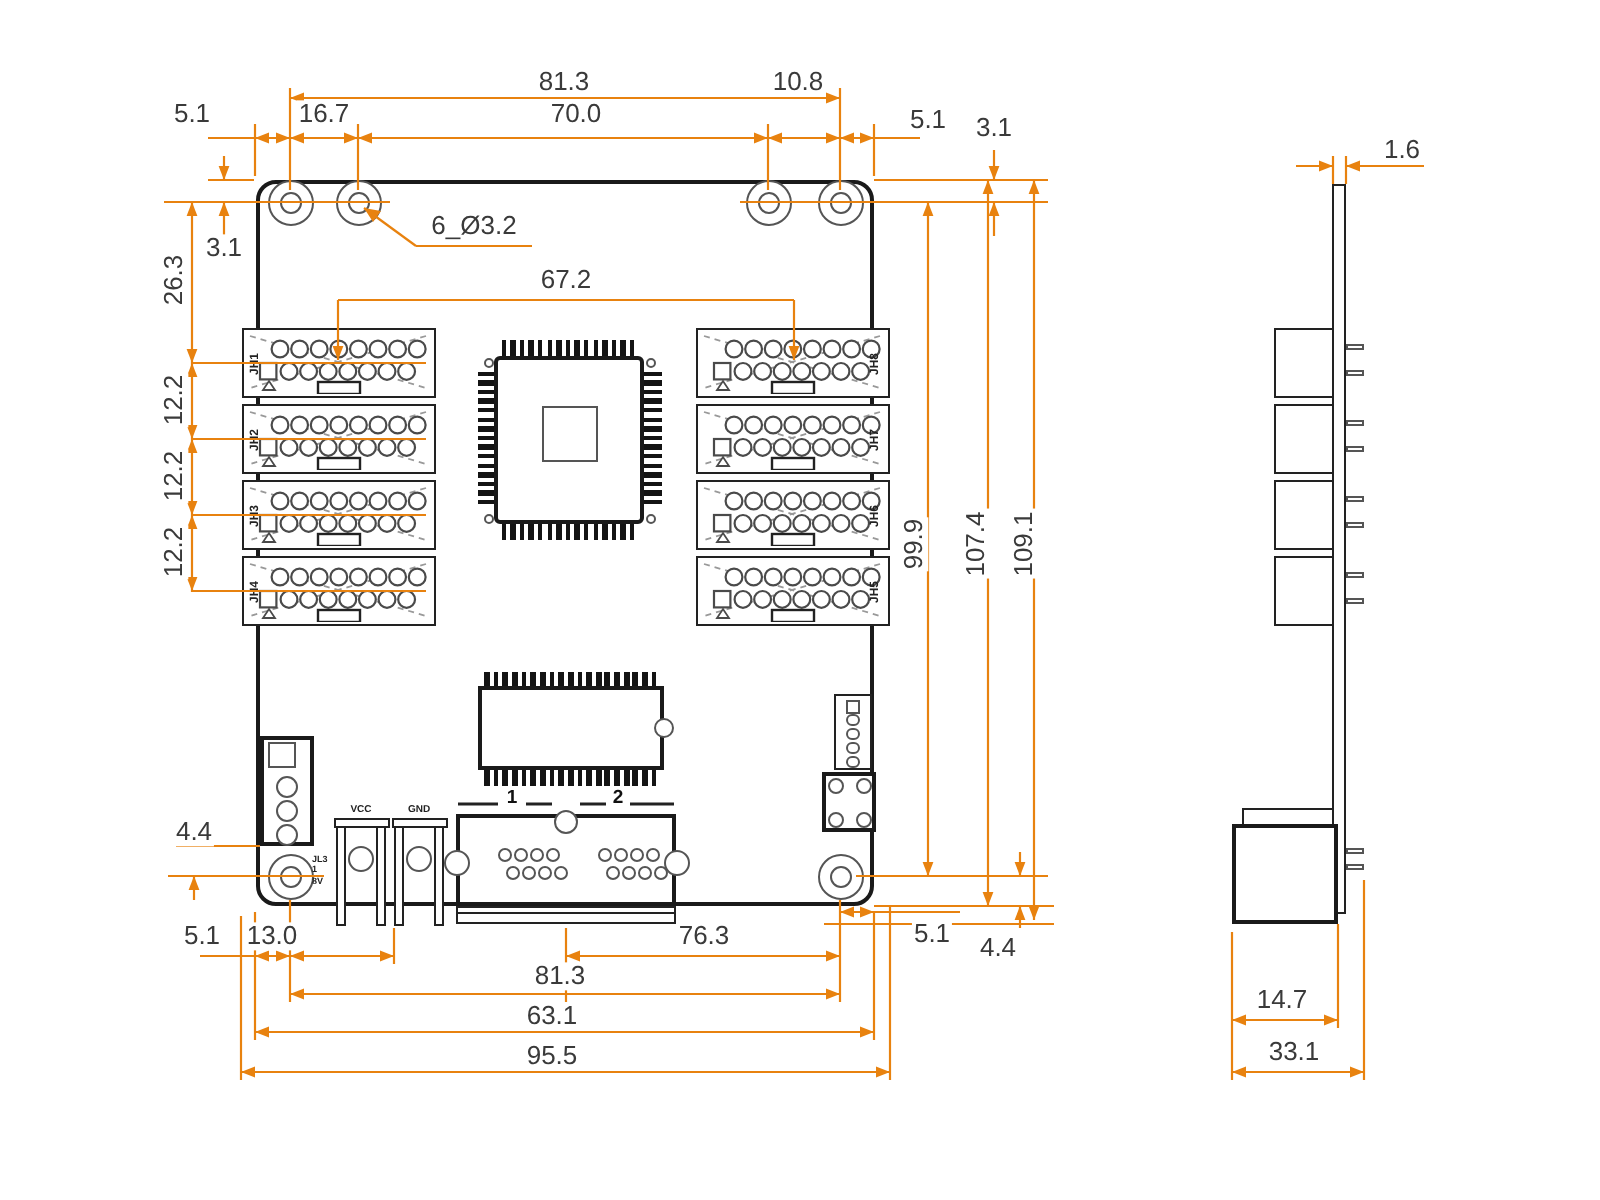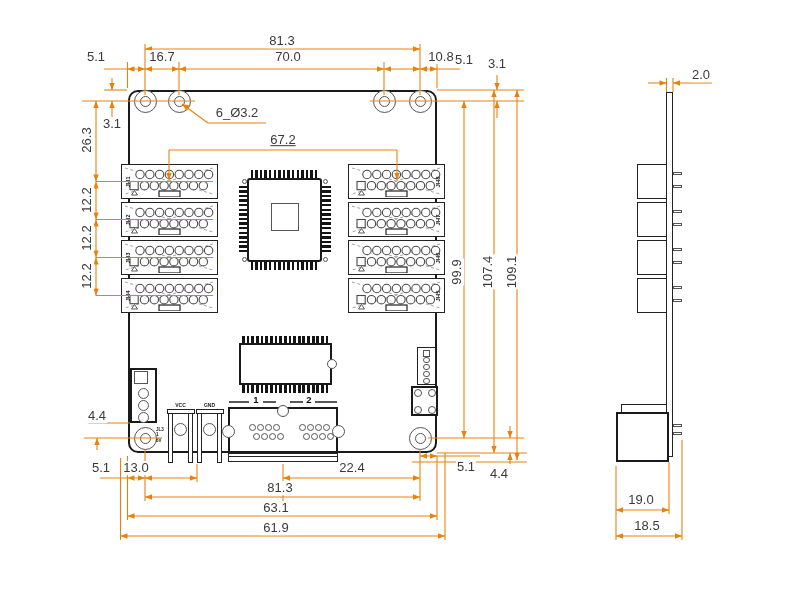--- a/index.html
+++ b/index.html
@@ -538,39 +538,39 @@
     <div class="abs thin" style="left: 673px; top: 261px; width: 9px; height: 3.2px; border-width: 1px; z-index: 3;"></div>
     <div class="abs thin" style="left: 673px; top: 286px; width: 9px; height: 3.2px; border-width: 1px; z-index: 3;"></div>
     <div class="abs thin" style="left: 673px; top: 299px; width: 9px; height: 3.2px; border-width: 1px; z-index: 3;"></div>
     <div class="abs thin" style="left: 673px; top: 424px; width: 9px; height: 3.2px; border-width: 1px; z-index: 3;"></div>
     <div class="abs thin" style="left: 673px; top: 432px; width: 9px; height: 3.2px; border-width: 1px; z-index: 3;"></div>
     <div class="abs b15" style="left: 621px; top: 404px; width: 46px; height: 9px; z-index: 2;"></div>
     <div class="abs b2" style="left: 616px; top: 412px; width: 53px; height: 50px; z-index: 2;"></div>
     <span class="dimlabel" style="left: 282px; top: 41px;">81.3</span>
     <span class="dimlabel" style="left: 162px; top: 57px;">16.7</span>
     <span class="dimlabel" style="left: 288px; top: 57px;">70.0</span>
-    <span class="dimlabel" style="left: 399px; top: 57px; margin-left: 42px;">10.8</span>
+    <span class="dimlabel" style="left: 399px; top: 41px;">10.8</span>
     <span class="dimlabel" style="left: 96px; top: 57px;">5.1</span>
     <span class="dimlabel" style="left: 464px; top: 60px;">5.1</span>
     <span class="dimlabel" style="left: 497px; top: 64px;">3.1</span>
     <span class="dimlabel" style="left: 112px; top: 124px;">3.1</span>
     <span class="dimlabel" style="left: 237px; top: 113px;">6_Ø3.2</span>
-    <span class="dimlabel" style="left: 283px; top: 140px; text-decoration: underline;">67.2</span>
+    <span class="dimlabel" style="left: 283px; top: 140px;">67.2</span>
     <span class="dimlabel rot" style="left: 87px; top: 140px;">26.3</span>
     <span class="dimlabel rot" style="left: 87px; top: 200px;">12.2</span>
     <span class="dimlabel rot" style="left: 87px; top: 238px;">12.2</span>
     <span class="dimlabel rot" style="left: 87px; top: 276px;">12.2</span>
     <span class="dimlabel rot" style="left: 457px; top: 272px;">99.9</span>
     <span class="dimlabel rot" style="left: 488px; top: 272px;">107.4</span>
     <span class="dimlabel rot" style="left: 512px; top: 272px;">109.1</span>
     <span class="dimlabel" style="left: 97px; top: 416px;">4.4</span>
     <span class="dimlabel" style="left: 101px; top: 468px;">5.1</span>
     <span class="dimlabel" style="left: 136px; top: 468px;">13.0</span>
-    <span class="dimlabel" style="left: 352px; top: 468px;">22.4</span>
+    <span class="dimlabel" style="left: 352px; top: 468px;">76.3</span>
     <span class="dimlabel" style="left: 466px; top: 467px;">5.1</span>
     <span class="dimlabel" style="left: 499px; top: 474px;">4.4</span>
     <span class="dimlabel" style="left: 280px; top: 488px;">81.3</span>
     <span class="dimlabel" style="left: 276px; top: 508px;">63.1</span>
-    <span class="dimlabel" style="left: 276px; top: 528px;">61.9</span>
-    <span class="dimlabel" style="left: 701px; top: 75px;">2.0</span>
-    <span class="dimlabel" style="left: 641px; top: 500px;">19.0</span>
-    <span class="dimlabel" style="left: 647px; top: 526px;">18.5</span>
+    <span class="dimlabel" style="left: 276px; top: 528px;">95.5</span>
+    <span class="dimlabel" style="left: 701px; top: 75px;">1.6</span>
+    <span class="dimlabel" style="left: 641px; top: 500px;">14.7</span>
+    <span class="dimlabel" style="left: 647px; top: 526px;">33.1</span>
   </div>
 
 </body></html>

